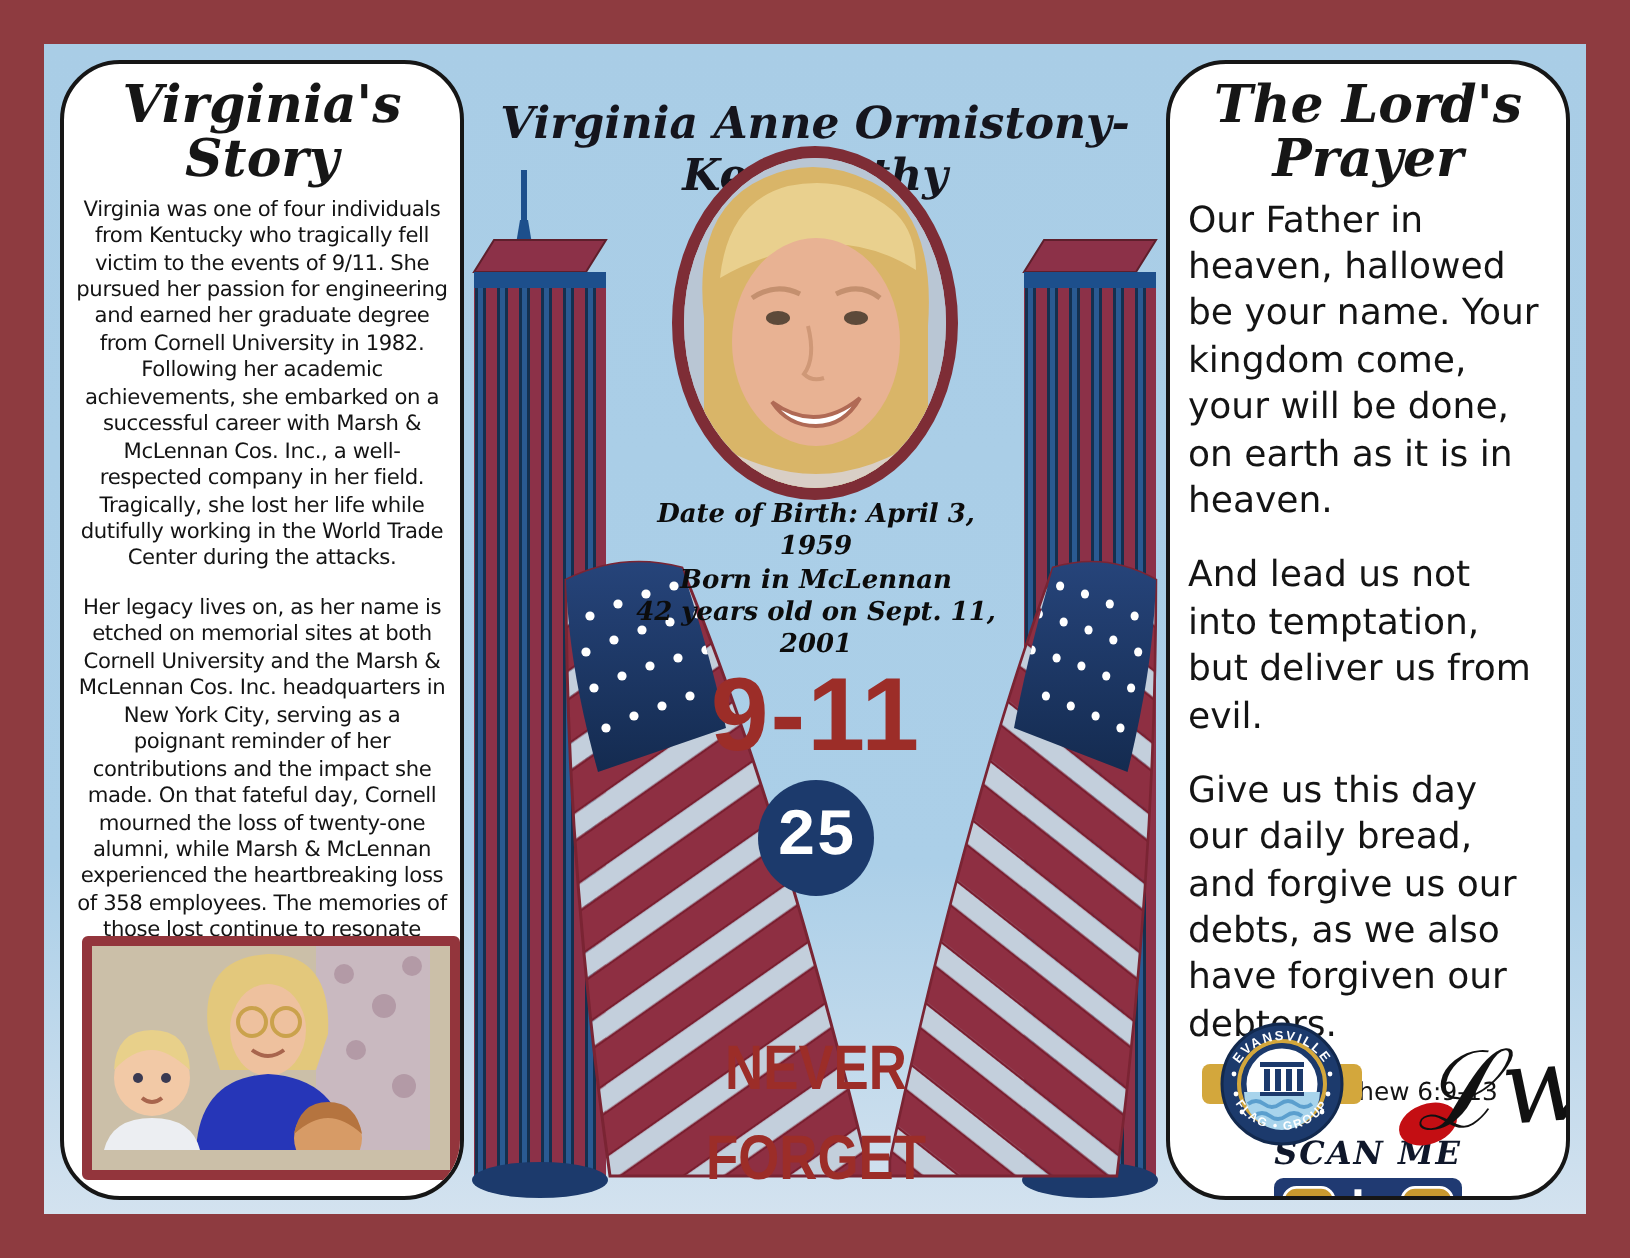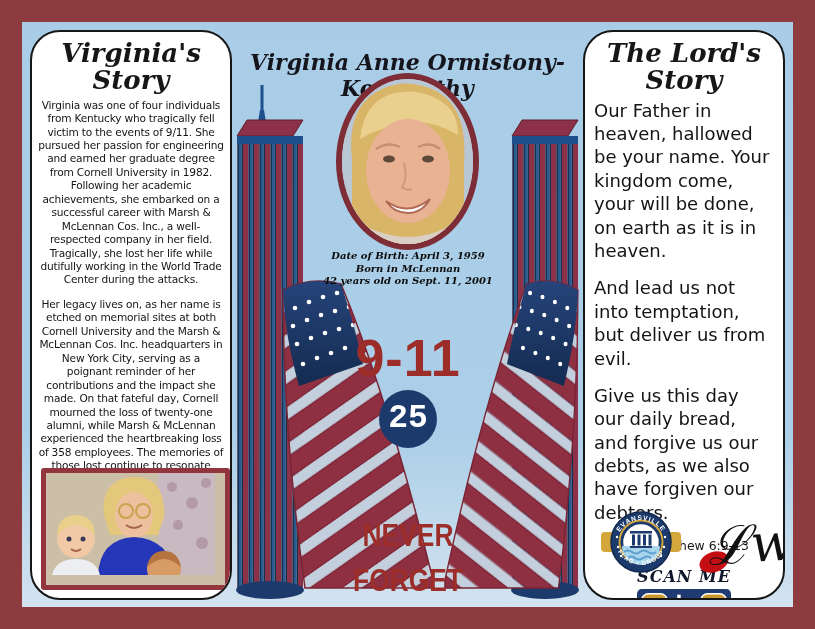--- a/index.html
+++ b/index.html
@@ -34,21 +34,21 @@
          border-radius:50%;transform:rotate(-20deg);}
   
   .center-title{position:absolute;left:210px;top:12px;width:351px;text-align:center;
          font-family:"DejaVu Serif",serif;font-style:italic;font-weight:600;
          font-size:22px;color:#15151d;}
   .center-art{position:absolute;left:210px;top:40px;width:351px;height:545px;}
   .portrait{position:absolute;left:314px;top:51px;width:143px;height:177px;border-radius:50%;
          border:6px solid #7e2d36;overflow:hidden;box-sizing:border-box;background:#b9c6d4;}
   .birth-info{position:absolute;left:296px;top:228px;width:180px;text-align:center;
          font-family:"DejaVu Serif",serif;font-weight:bold;font-style:italic;
-         font-size:10px;line-height:1.25;color:#0c0c0c;}
+         font-size:13px;line-height:1.25;color:#0c0c0c;}
   .nine-eleven{position:absolute;left:300px;top:306px;width:172px;text-align:center;
          font-family:"Liberation Sans",sans-serif;font-weight:bold;font-size:52px;
          color:#9c2d28;letter-spacing:1px;}
   .badge-25{position:absolute;left:357px;top:368px;width:58px;height:58px;border-radius:50%;
          background:#1c3a6c;color:#fff;text-align:center;line-height:58px;
          font-family:Liberation Mono, monospace;font-weight:bold;font-size:33px;}
   .never,.forget{position:absolute;left:300px;width:172px;text-align:center;
          font-family:"Liberation Sans",sans-serif;font-weight:bold;font-size:30px;
          color:#9c2d28;transform:scale(0.88,1.05);}
   .never{top:496px;} .forget{top:541px;}
@@ -181,21 +181,21 @@
             <circle cx="37" cy="66" r="2.5" fill="#3a3a52"></circle>
           <path d="M25,76 q5,4 10,0" stroke="#a8654d" stroke-width="2" fill="none"></path>
           <path d="M6,102 Q10,86 30,86 Q50,86 54,102 Z" fill="#eceef2"></path>
           <circle cx="118" cy="96" r="17" fill="#d79b66"></circle>
           <path d="M101,94 Q104,78 118,78 Q132,78 135,94 Q126,86 118,86 Q110,86 101,94 Z" fill="#b5743f"></path>
         </svg>
       </div>
     </section>
 
     <section class="panel right">
-      <h2 class="script-title">The Lord's Story</h2>
+      <h2 class="script-title">The Lord's Prayer</h2>
       <p class="prayer-text">Our Father in heaven, hallowed be your name. Your kingdom come, your will be done, on earth as it is in heaven.</p>
       <p class="prayer-text">And lead us not into temptation, but deliver us from evil.</p>
       <p class="prayer-text">Give us this day our daily bread, and forgive us our debts, as we also have forgiven our debtors.</p>
       <p class="verse-ref">Matthew 6:9-13</p>
       <div class="scan-me">SCAN ME</div>
 
       <div class="qr-wrap">
         <svg viewBox="0 0 100 100" width="98" height="94">
           <rect x="0" y="0" width="100" height="100" rx="5" fill="#203a72"></rect>
           <g id="qr-mods">

